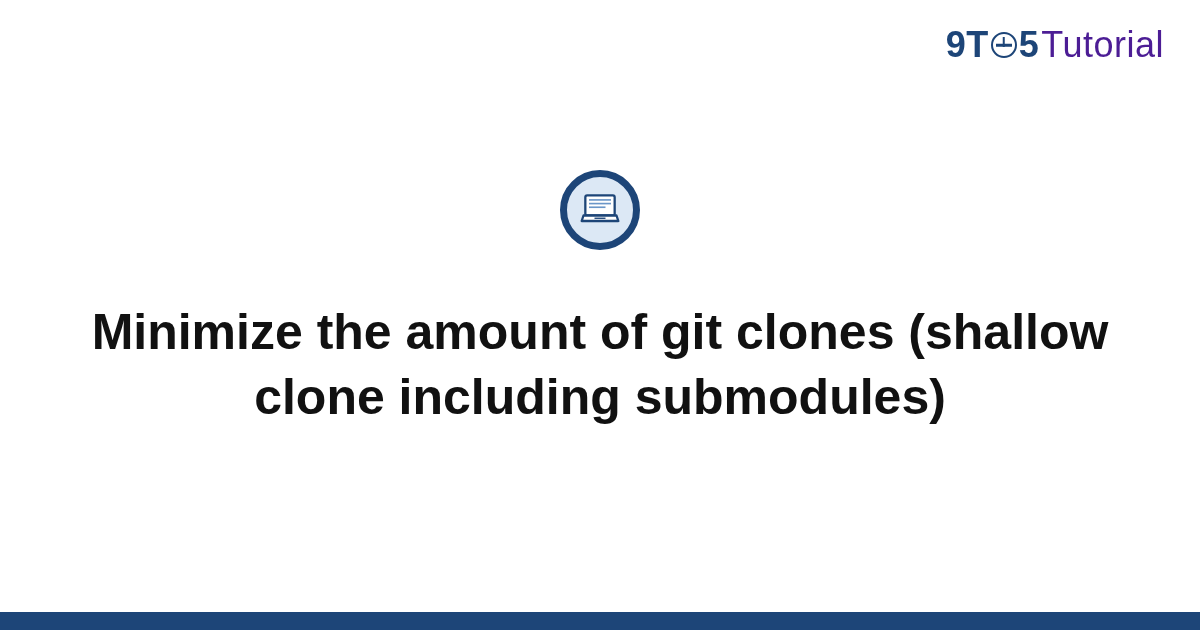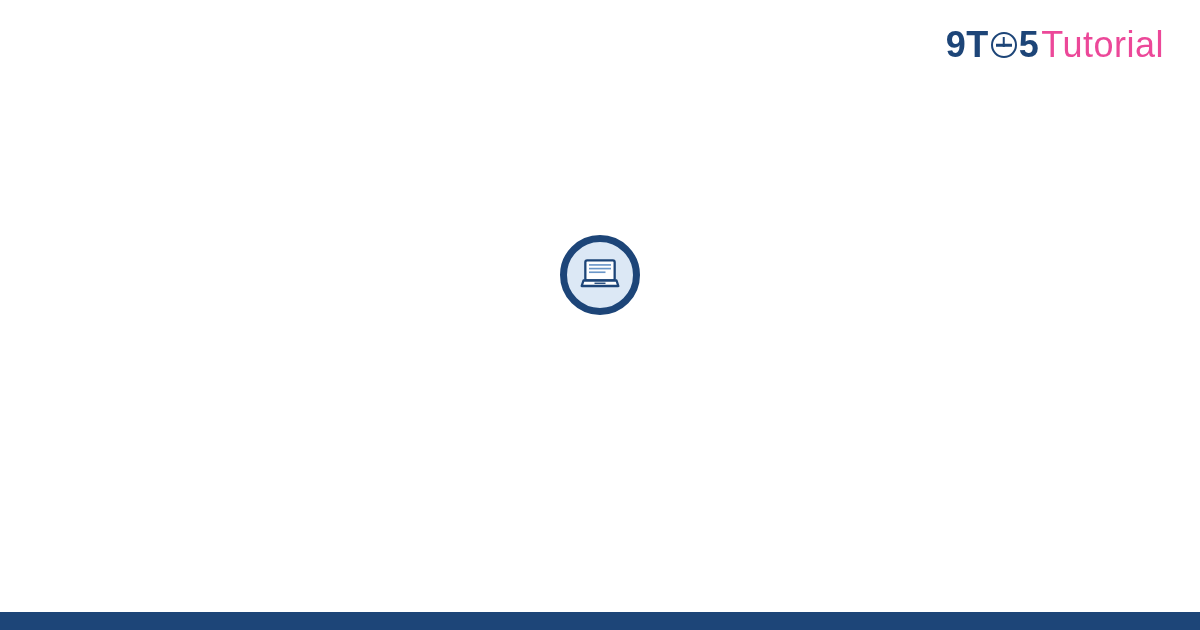--- a/index.html
+++ b/index.html
@@ -59,21 +59,21 @@
       top: 14%;
       left: 50%;
       transform: translateX(-50%);
     }
     .header .five {
       font-weight: 700;
     }
     .header .tutorial {
       font-weight: 400;
       margin-left: 2px;
-      color: #ec4899;
+      color: #4c1d95;
     }
     .main {
       display: flex;
       flex-direction: column;
       align-items: center;
       justify-content: center;
       width: 100%;
       height: 100%;
       padding: 0 60px;
     }
@@ -124,15 +124,16 @@
   <div class="laptop-icon">
     <svg viewBox="0 0 48 48" fill="none">
       <rect x="8" y="8" width="32" height="22" rx="2" stroke="#1d4578" stroke-width="2.5" fill="#ffffff"></rect>
       <line x1="12" y1="13" x2="36" y2="13" stroke="#6a96c8" stroke-width="1.8"></line>
       <line x1="12" y1="17" x2="36" y2="17" stroke="#6a96c8" stroke-width="1.8"></line>
       <line x1="12" y1="21" x2="30" y2="21" stroke="#6a96c8" stroke-width="1.8"></line>
       <path d="M6 30 L42 30 L44 36 L4 36 Z" fill="#ffffff" stroke="#1d4578" stroke-width="2.5" stroke-linejoin="round"></path>
       <line x1="18" y1="33" x2="30" y2="33" stroke="#1d4578" stroke-width="1.5"></line>
     </svg>
   </div>
+  <h1 class="title">Minimize the amount of git clones (shallow clone including submodules)</h1>
 </div>
 
 <div class="footer-bar"></div>
 
 </body></html>

